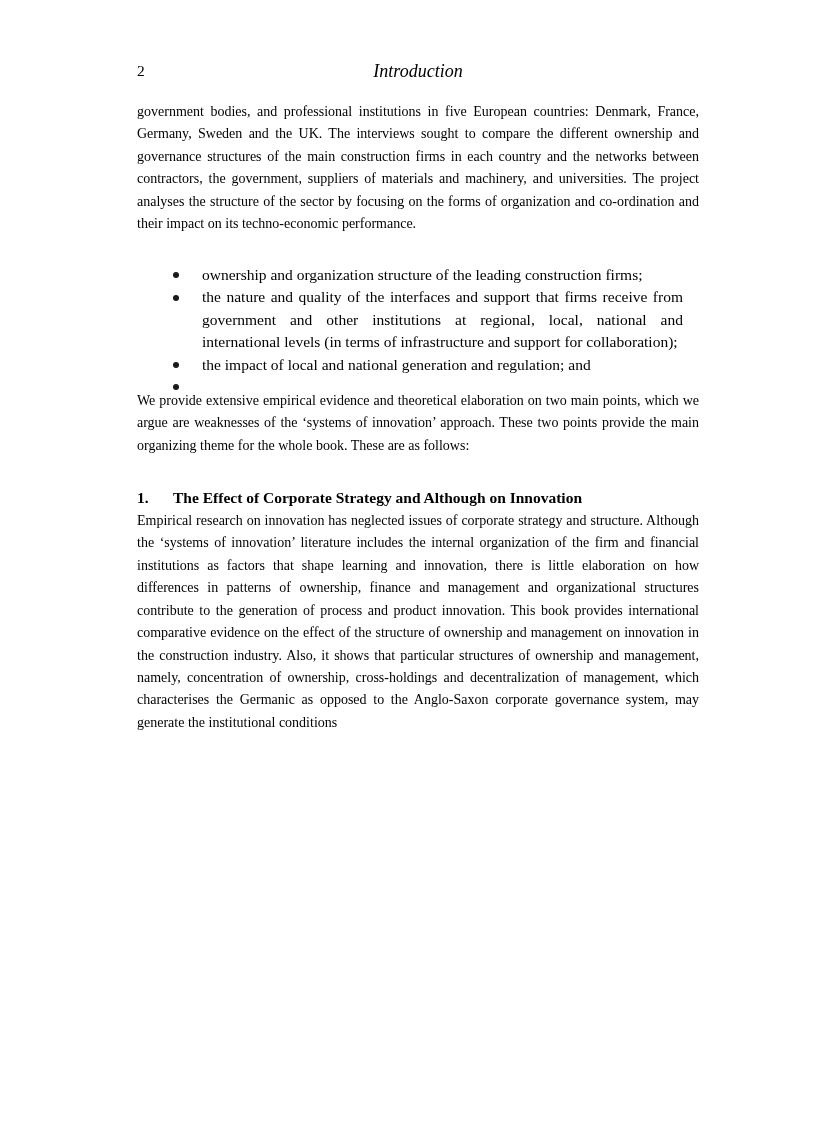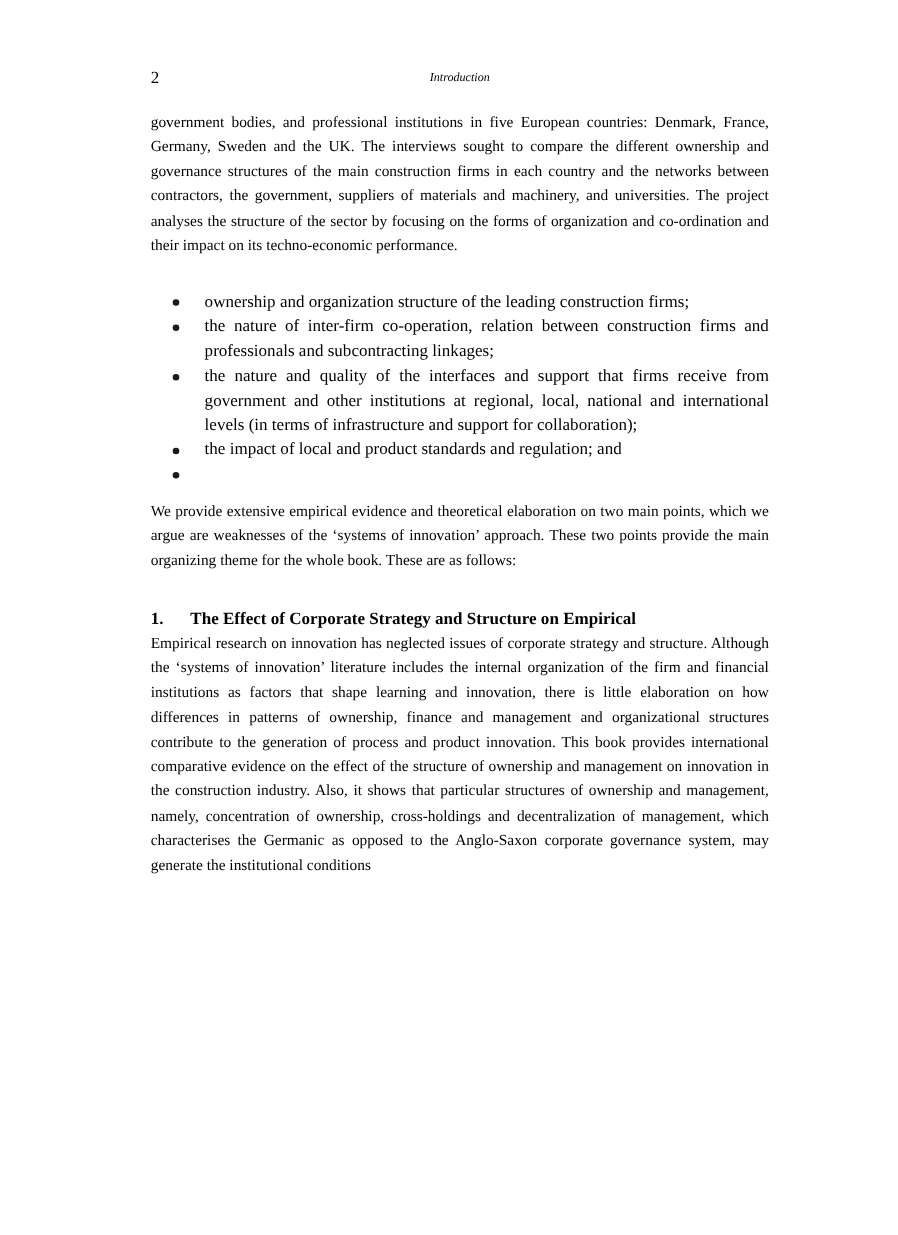--- a/index.html
+++ b/index.html
@@ -42,21 +42,21 @@
     font-size: 15.5px;
     font-style: normal;
   }
   .head-title {
     position: absolute;
     left: 0;
     top: 0;
     width: 562px;
     text-align: center;
     font-style: italic;
-    font-size: 11px;
+    font-size: 18px;
   }
 
   
   .column {
     position: absolute;
     left: 137px;
     top: 101px;
     width: 562px;
   }
 
@@ -70,21 +70,21 @@
   }
   p.body.indent-first {
     text-indent: 20px;
   }
   p.body.gap-before {
     margin-top: 22.45px;
   }
 
   
   ul.bullets {
-    margin: 0;
+    margin: 16px;
     padding: 0;
     list-style: none;
     margin-top: 28px;
     margin-bottom: 0;
   }
   ul.bullets li {
     position: relative;
     margin: 0 0 0 49px;       
     padding: 0;
     font-size: 15.5px;
@@ -138,38 +138,34 @@
     <p class="body">government bodies, and professional institutions in five European countries: Denmark, France, Germany, Sweden and the UK. The interviews sought to compare the different ownership and governance structures of the main construction firms in each country and the networks between contractors, the government, suppliers of materials and machinery, and universities. The project analyses the structure of the sector by focusing on the forms of organization and co-ordination and their impact on its techno-economic performance.</p>
 
 
     <ul class="bullets">
       <li>
         <span class="bullet-dot"></span>
         <span>ownership and organization structure of the leading construction firms;</span>
       </li>
       <li>
         <span class="bullet-dot"></span>
-        <span>the nature of inter-firm co-operation, relation between construction firms and professionals and subcontracting linkages;</span>
-      </li>
-      <li>
-        <span class="bullet-dot"></span>
         <span>the nature and quality of the interfaces and support that firms receive from government and other institutions at regional, local, national and international levels (in terms of infrastructure and support for collaboration);</span>
       </li>
       <li>
         <span class="bullet-dot"></span>
-        <span>the impact of local and product standards and regulation; and</span>
+        <span>the impact of local and national generation and regulation; and</span>
       </li>
       <li>
         <span class="bullet-dot"></span>
       </li>
     </ul>
 
-    <p class="body gap-before" style="margin-top:34px">We provide extensive empirical evidence and theoretical elaboration on two main points, which we argue are weaknesses of the ‘systems of innovation’ approach. These two points provide the main organizing theme for the whole book. These are as follows:</p>
+    <p class="body gap-before" style="margin-top:14px">We provide extensive empirical evidence and theoretical elaboration on two main points, which we argue are weaknesses of the ‘systems of innovation’ approach. These two points provide the main organizing theme for the whole book. These are as follows:</p>
 
     <div class="section-heading">
       <span class="sec-num">1.</span>
-      <span>The Effect of Corporate Strategy and Structure on Empirical</span>
+      <span>The Effect of Corporate Strategy and Although on Innovation</span>
     </div>
 
     <p class="body after-heading">Empirical research on innovation has neglected issues of corporate strategy and structure. Although the ‘systems of innovation’ literature includes the internal organization of the firm and financial institutions as factors that shape learning and innovation, there is little elaboration on how differences in patterns of ownership, finance and management and organizational structures contribute to the generation of process and product innovation. This book provides international comparative evidence on the effect of the structure of ownership and management on innovation in the construction industry. Also, it shows that particular structures of ownership and management, namely, concentration of ownership, cross-holdings and decentralization of management, which characterises the Germanic as opposed to the Anglo-Saxon corporate governance system, may generate the institutional conditions</p>
 
   </div>
 </div>
 
 </body></html>

